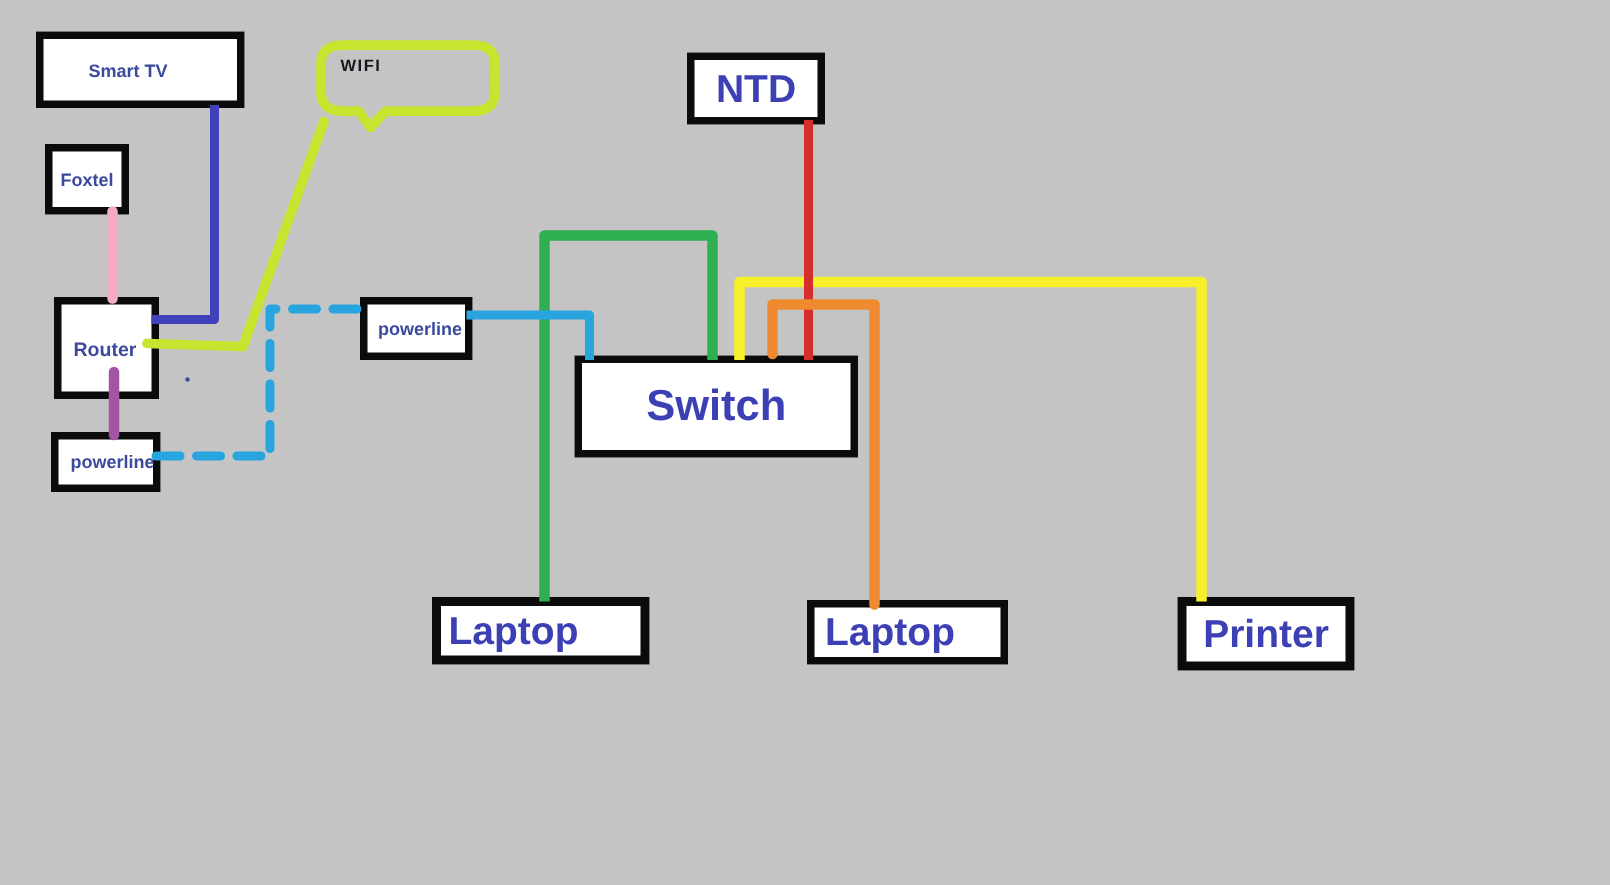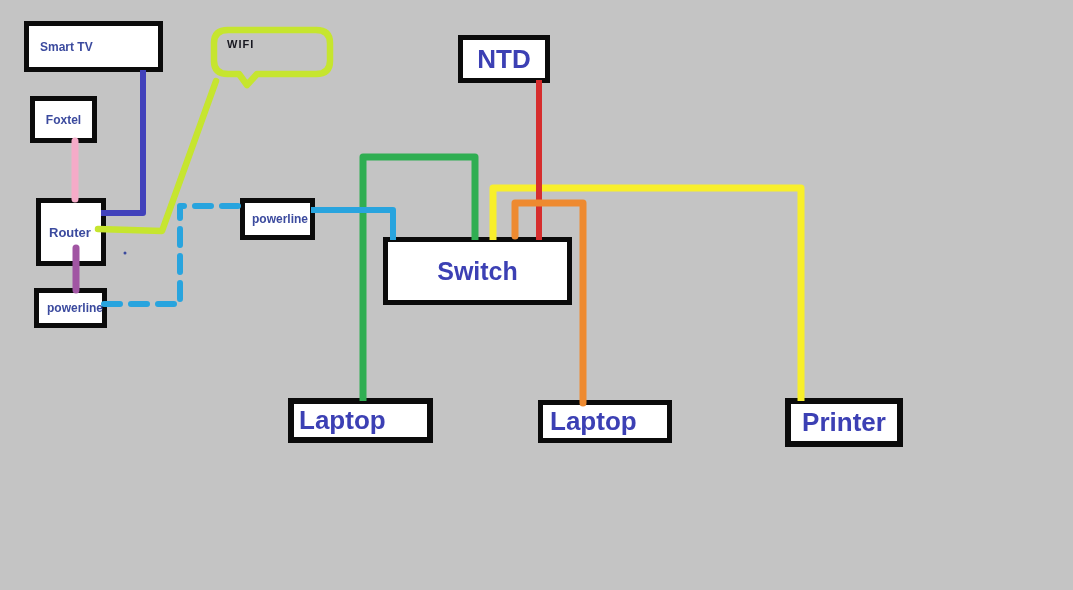--- a/index.html
+++ b/index.html
@@ -41,46 +41,46 @@
     font-weight: bold;
     color: var(--label-wifi, #17171f);
     letter-spacing: 1px;
   }
 </style>
 </head>
 <body>
 
 <div class="stage">
 
-  <div class="node left-align" style="left:24px; top:21px; width:139px; height:51px; padding-left:11px;">
+  <div class="node left-align" style="left:24px; top:21px; width:139px; height:51px; padding-left:30px;">
     <span class="lbl sm">Smart TV</span>
   </div>
 
-  <div class="node" style="left:30px; top:96px; width:67px; height:47px;">
+  <div class="node" style="left:30px; top:96px; width:56px; height:47px;">
     <span class="lbl sm">Foxtel</span>
   </div>
 
   <div class="node left-align" style="left:36px; top:198px; width:70px; height:68px; padding-left:8px;">
     <span class="lbl md">Router</span>
   </div>
 
   <div class="node left-align" style="left:34px; top:288px; width:73px; height:40px; padding-left:8px;">
     <span class="lbl sm">powerline</span>
   </div>
 
   <div class="node left-align" style="left:240px; top:198px; width:75px; height:42px; padding-left:7px;">
     <span class="lbl sm">powerline</span>
   </div>
 
   <div class="node big" style="left:458px; top:35px; width:92px; height:48px;">
     <span class="lbl" style="font-size:26px;">NTD</span>
   </div>
 
   <div class="node big" style="left:383px; top:237px; width:189px; height:68px;">
-    <span class="lbl" style="font-size:25px;">Switch</span>
+    <span class="lbl" style="font-size:29px;">Switch</span>
   </div>
 
   <div class="node big left-align" style="left:288px; top:398px; width:145px; height:45px; border-width:6px; padding-left:5px;">
     <span class="lbl" style="font-size:26px;">Laptop</span>
   </div>
 
   <div class="node big left-align" style="left:538px; top:400px; width:134px; height:43px; padding-left:7px;">
     <span class="lbl" style="font-size:26px;">Laptop</span>
   </div>
 

